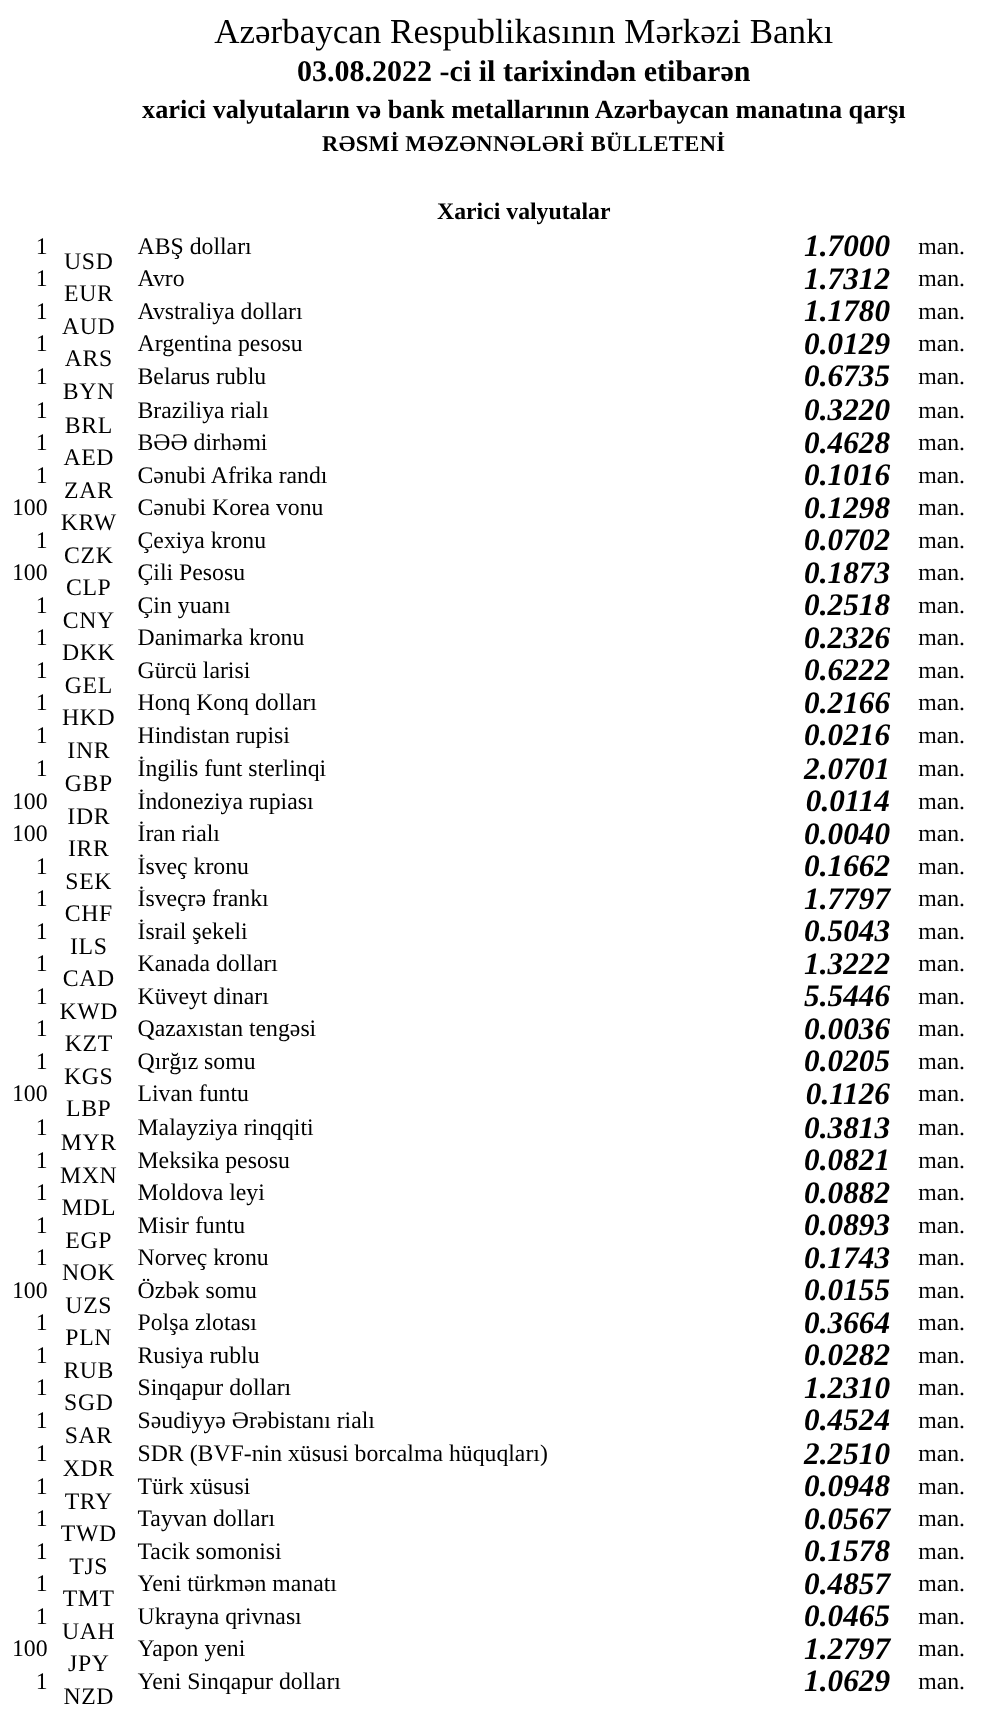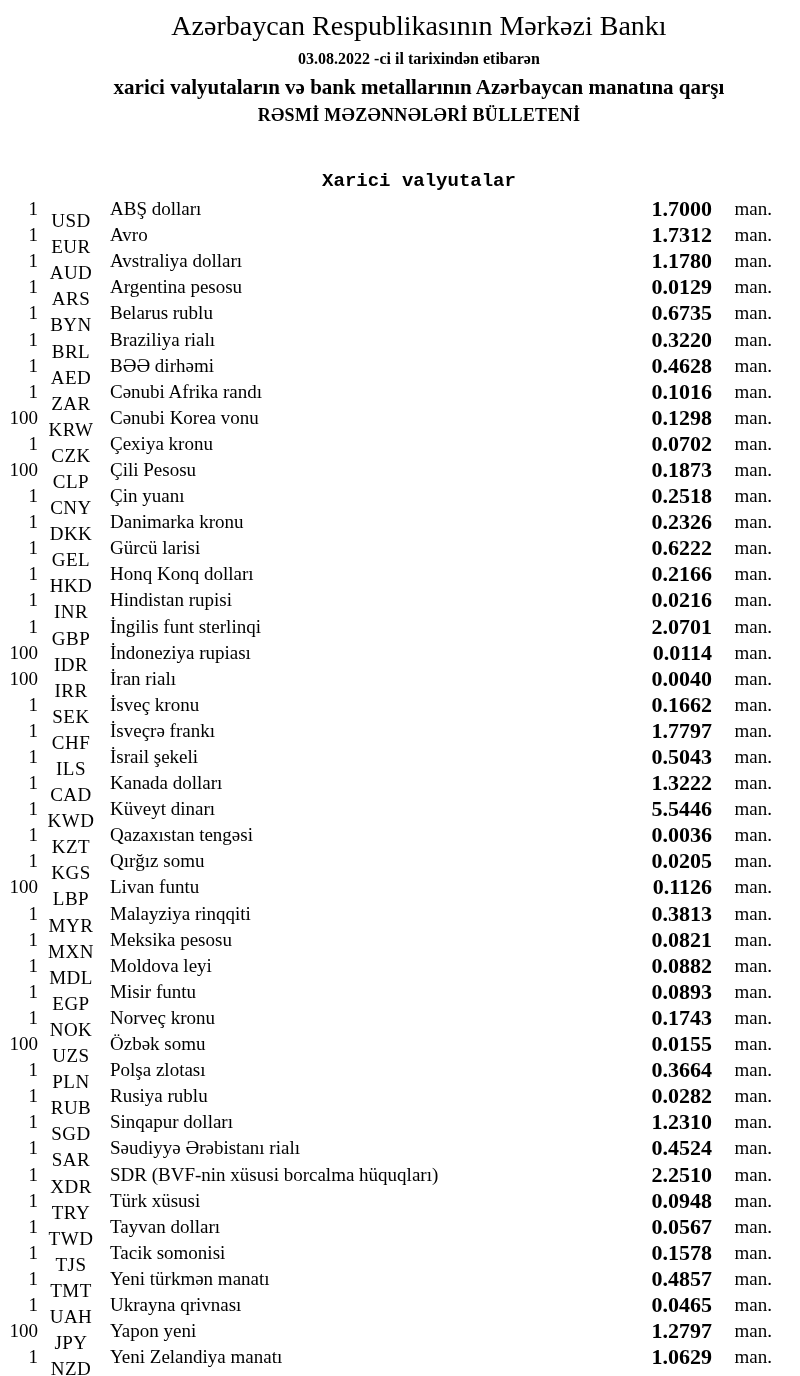--- a/index.html
+++ b/index.html
@@ -6,37 +6,37 @@
   html, body { margin: 0; padding: 0; }
   body {
     width: 800px; height: 1376px;
     background: #ffffff; color: #000000;
     font-family: "Liberation Serif", serif;
     overflow: hidden;
   }
   .page { width: 800px; height: 1376px; overflow: hidden; }
   .header { margin-left: 38px; text-align: center; padding-top: 8px; }
   .doc-title { font-size: 28px; font-weight: normal; line-height: 36px; }
-  .doc-date { font-size: 16px; font-weight: bold; line-height: 29px; }
+  .doc-date { font-size: 24px; font-weight: bold; line-height: 29px; }
   .doc-subject { font-size: 21px; font-weight: bold; line-height: 28px; }
   .doc-bulletin { font-size: 18px; font-weight: bold; line-height: 28px; letter-spacing: 0.3px; }
   .section-title {
-    margin-left: 38px; margin-top: 40px;
-    text-align: center; font-size: 19px; font-weight: bold; line-height: 24px; font-family: Liberation Mono, monospace;
+    margin-left: 38px; margin-top: 29px;
+    text-align: center; font-size: 19px; font-weight: bold; line-height: 24px;
   }
   .rates-table { margin-top: 3px; }
   .row {
     display: flex; align-items: center;
     height: 26.1px; padding-right: 28px;
     font-size: 19px; line-height: 26px;
   }
   .qty  { flex: none; width: 38px; text-align: right; }
   .code { flex: none; width: 58px; margin-left: 4px; text-align: center; letter-spacing: 0.5px; margin-top: 24px; }
   .name { flex: 1; margin-left: 10px; white-space: nowrap; overflow: hidden; }
-  .rate { flex: none; width: 100px; text-align: right; font-weight: bold; font-size: 22px; }
+  .rate { flex: none; width: 100px; text-align: right; font-weight: bold; font-style: italic; font-size: 25px; }
   .unit { flex: none; width: 44px; margin-left: 16px; text-align: right; }
 </style>
 </head>
 <body>
 
 <div class="page">
 
   <div class="header">
     <div class="doc-title">Azərbaycan Respublikasının Mərkəzi Bankı</div>
     <div class="doc-date">03.08.2022 -ci il tarixindən etibarən</div>
@@ -396,19 +396,19 @@
         <span class="qty">100</span>
         <span class="code">JPY</span>
         <span class="name">Yapon yeni</span>
         <span class="rate">1.2797</span>
         <span class="unit">man.</span>
       </div>
 
       <div class="row">
         <span class="qty">1</span>
         <span class="code">NZD</span>
-        <span class="name">Yeni Zelandiya manatı</span>
+        <span class="name">Yeni Sinqapur dolları</span>
         <span class="rate">1.0629</span>
         <span class="unit">man.</span>
       </div>
     </div>
 
 </div>
 
 </body></html>

